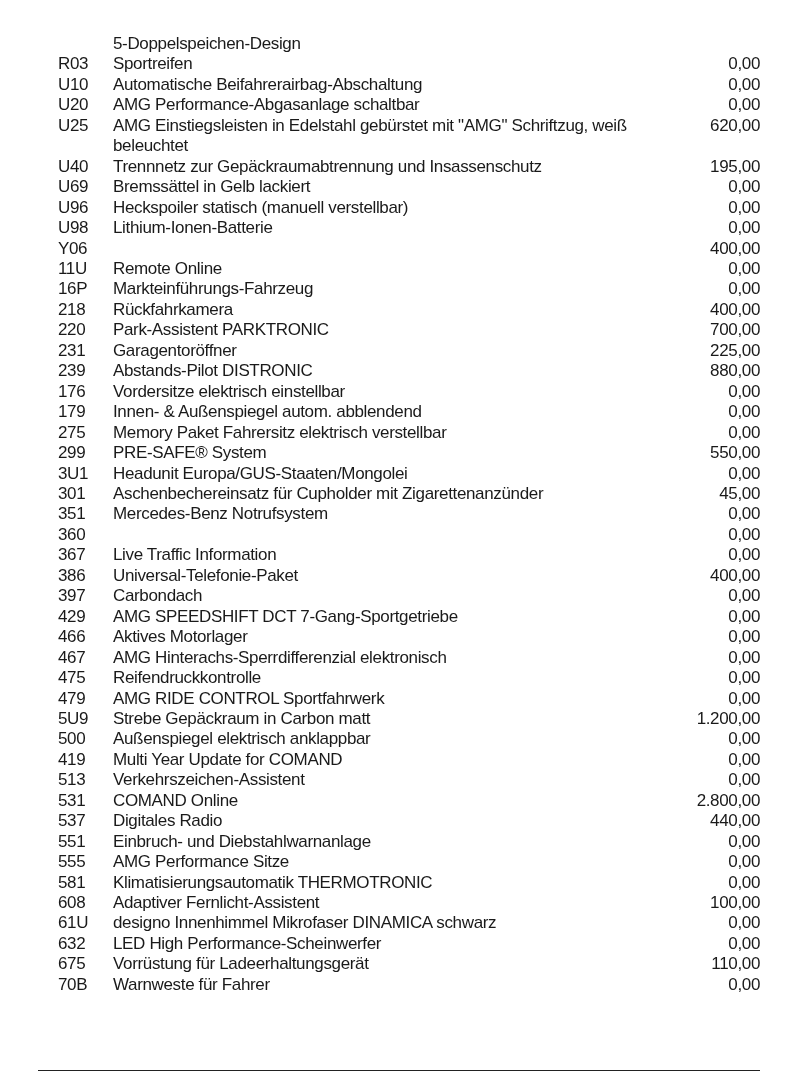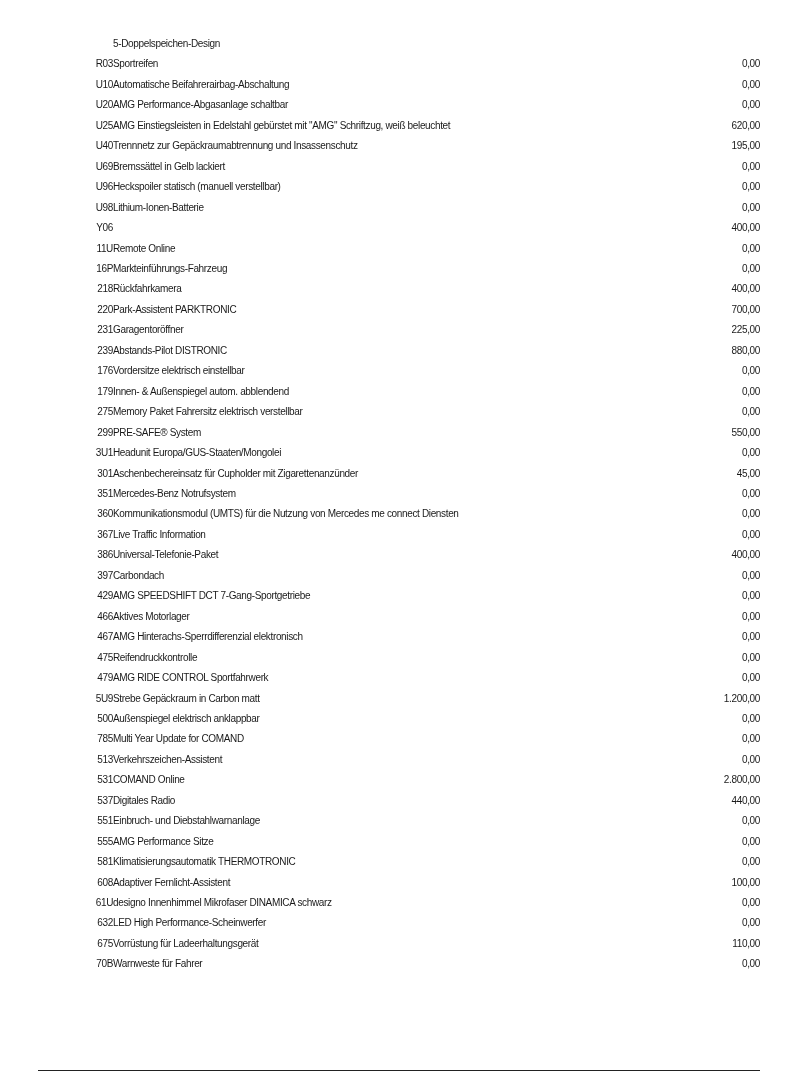--- a/index.html
+++ b/index.html
@@ -17,30 +17,29 @@
     }
     .doc {
       position: absolute;
       left: 58px;
       top: 34px;
       width: 702px;
     }
     .row {
       display: flex;
       align-items: flex-start;
-      font-size: 10px;
+      font-size: 17px;
       line-height: 20.45px;
       letter-spacing: -0.35px;
       transform-origin: left top;
     }
     .code {
       width: 55px;
       flex: 0 0 55px;
       white-space: nowrap;
-      text-align: right;
     }
     .desc {
       flex: 1 1 auto;
       padding-right: 20px;
       max-width: 520px;
     }
     .amount {
       margin-left: auto;
       flex: 0 0 auto;
       text-align: left;
@@ -169,21 +168,20 @@
         <span class="desc">Aschenbechereinsatz für Cupholder mit Zigarettenanzünder</span>
         <span class="amount">45,00</span>
       </div>
       <div class="row">
         <span class="code">351</span>
         <span class="desc">Mercedes-Benz Notrufsystem</span>
         <span class="amount">0,00</span>
       </div>
       <div class="row">
         <span class="code">360</span>
-        <span class="desc">Kommunikationsmodul (UMTS) für die Nutzung von Mercedes me connect Diensten</span>
         <span class="amount">0,00</span>
       </div>
       <div class="row">
         <span class="code">367</span>
         <span class="desc">Live Traffic Information</span>
         <span class="amount">0,00</span>
       </div>
       <div class="row">
         <span class="code">386</span>
         <span class="desc">Universal-Telefonie-Paket</span>
@@ -223,21 +221,21 @@
         <span class="code">5U9</span>
         <span class="desc">Strebe Gepäckraum in Carbon matt</span>
         <span class="amount">1.200,00</span>
       </div>
       <div class="row">
         <span class="code">500</span>
         <span class="desc">Außenspiegel elektrisch anklappbar</span>
         <span class="amount">0,00</span>
       </div>
       <div class="row">
-        <span class="code">785</span>
+        <span class="code">419</span>
         <span class="desc">Multi Year Update for COMAND</span>
         <span class="amount">0,00</span>
       </div>
       <div class="row">
         <span class="code">513</span>
         <span class="desc">Verkehrszeichen-Assistent</span>
         <span class="amount">0,00</span>
       </div>
       <div class="row">
         <span class="code">531</span>

